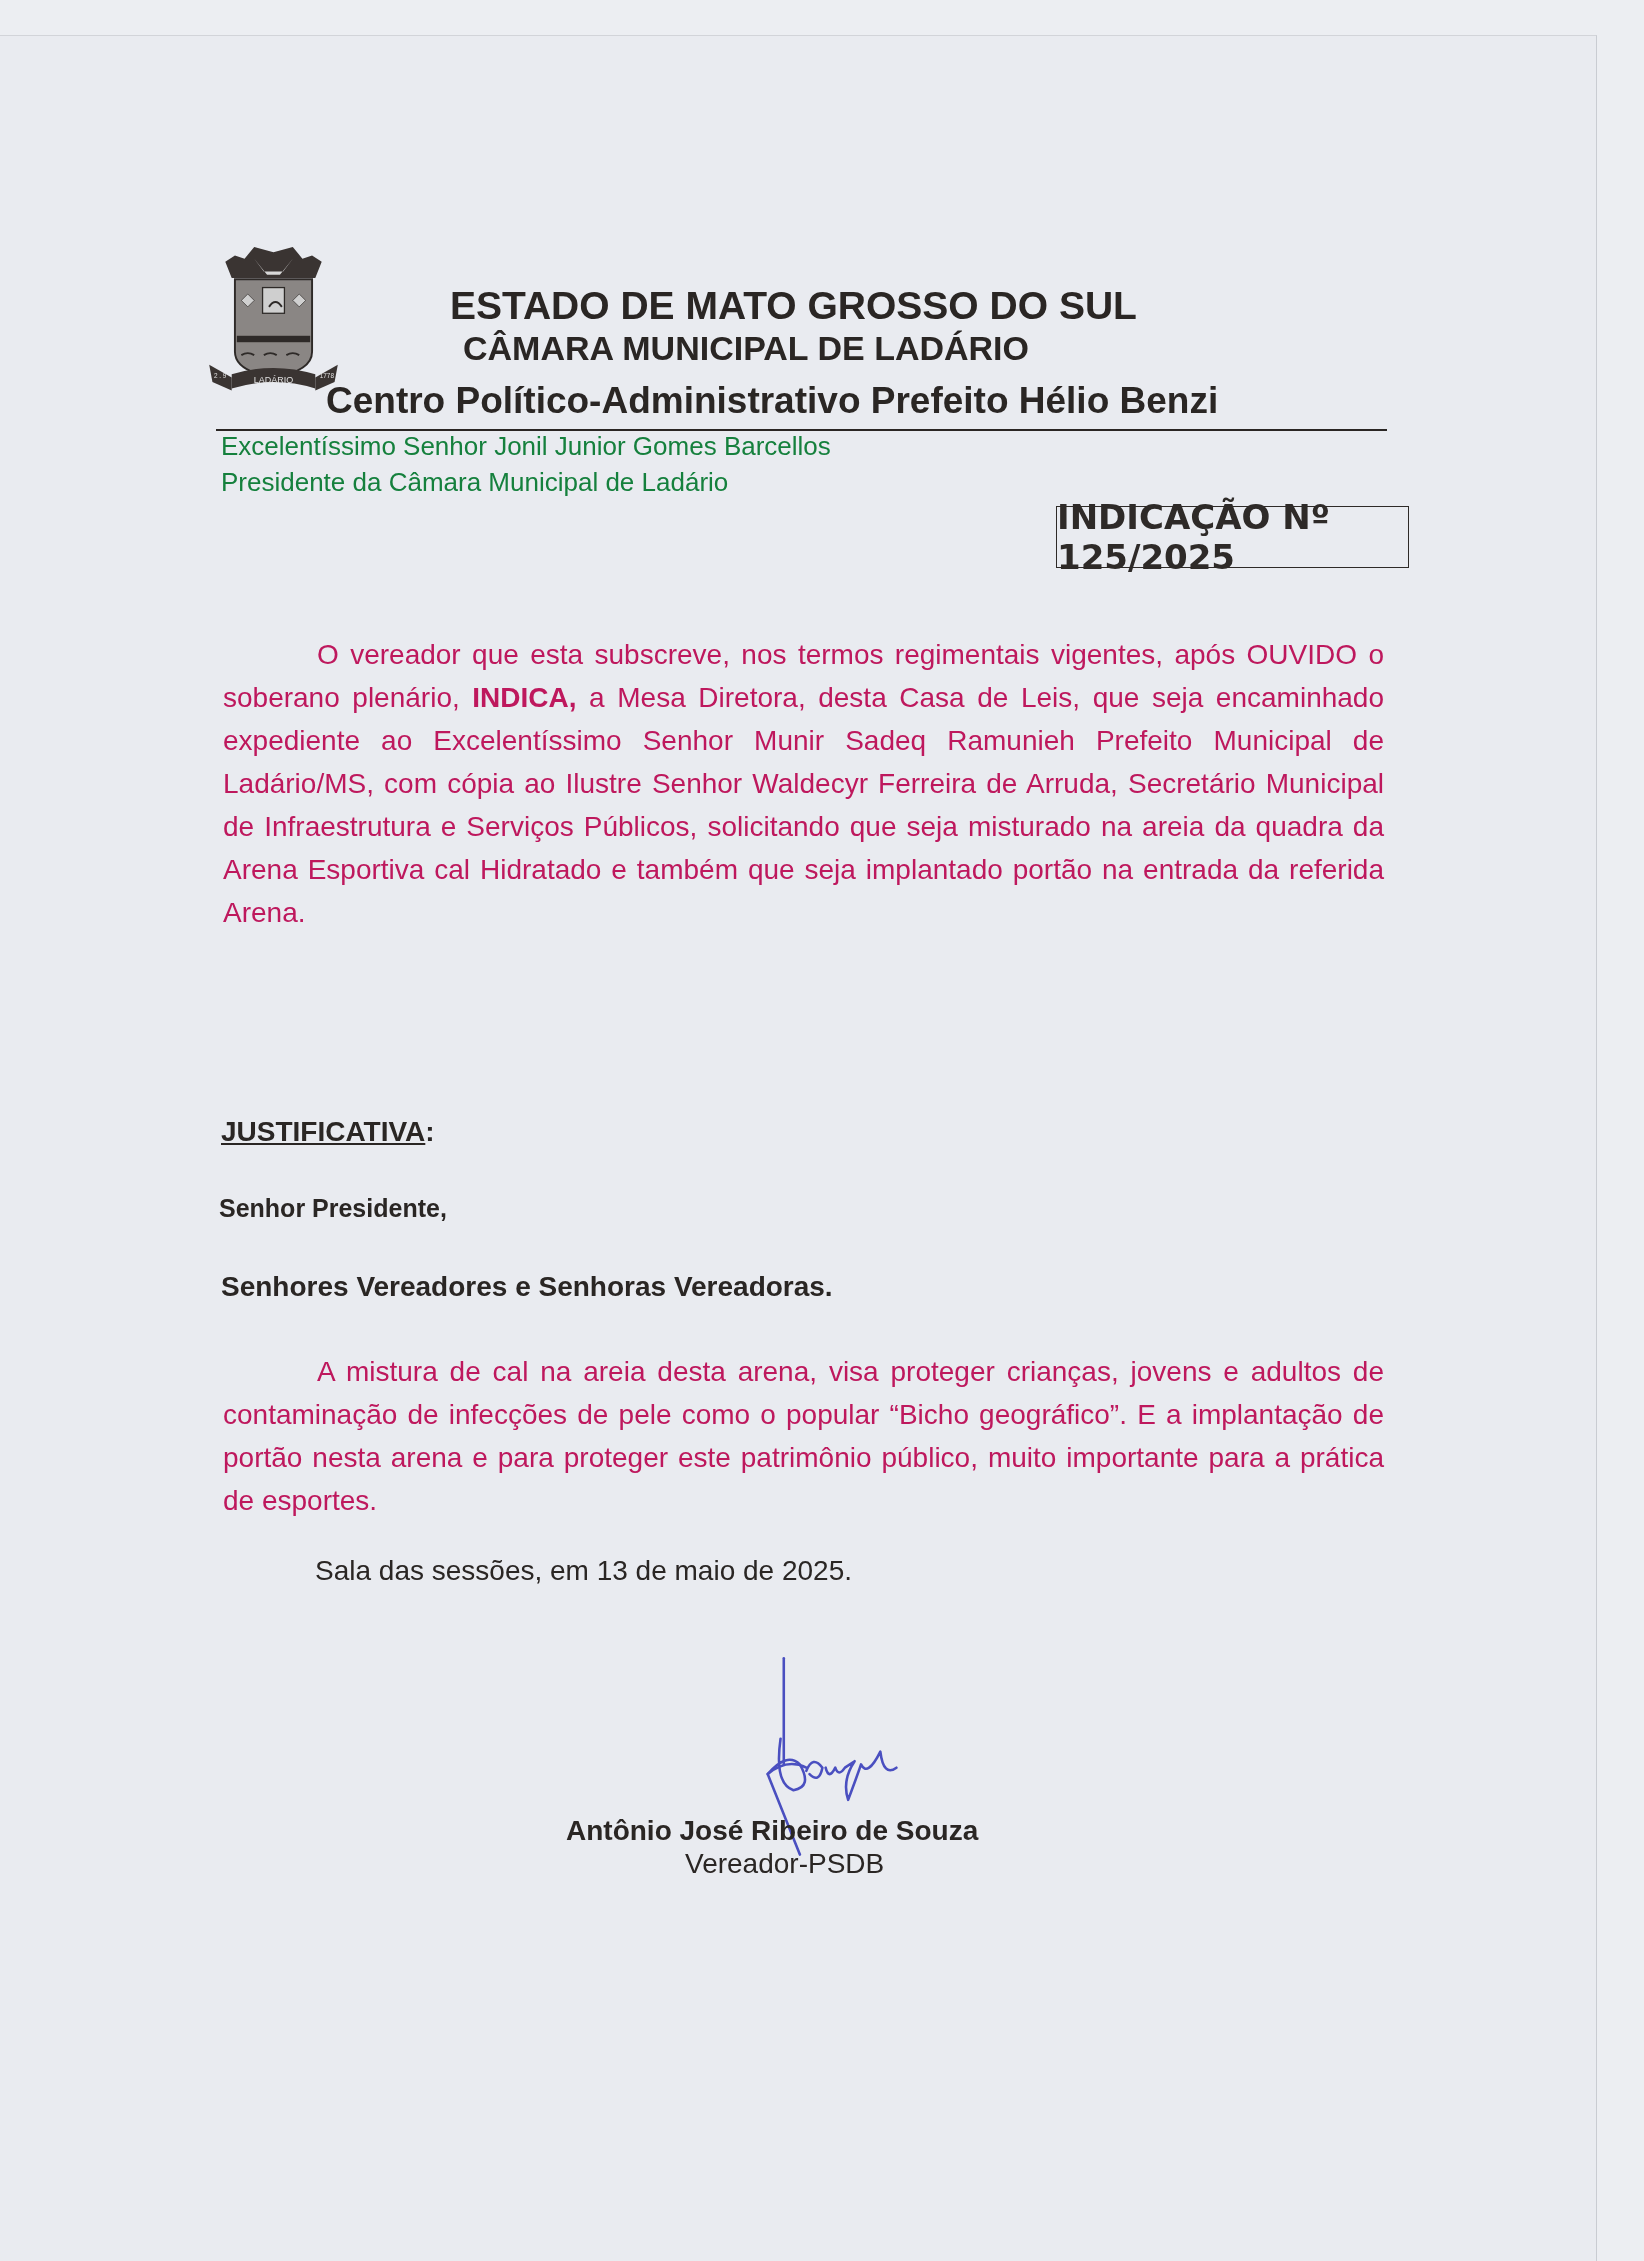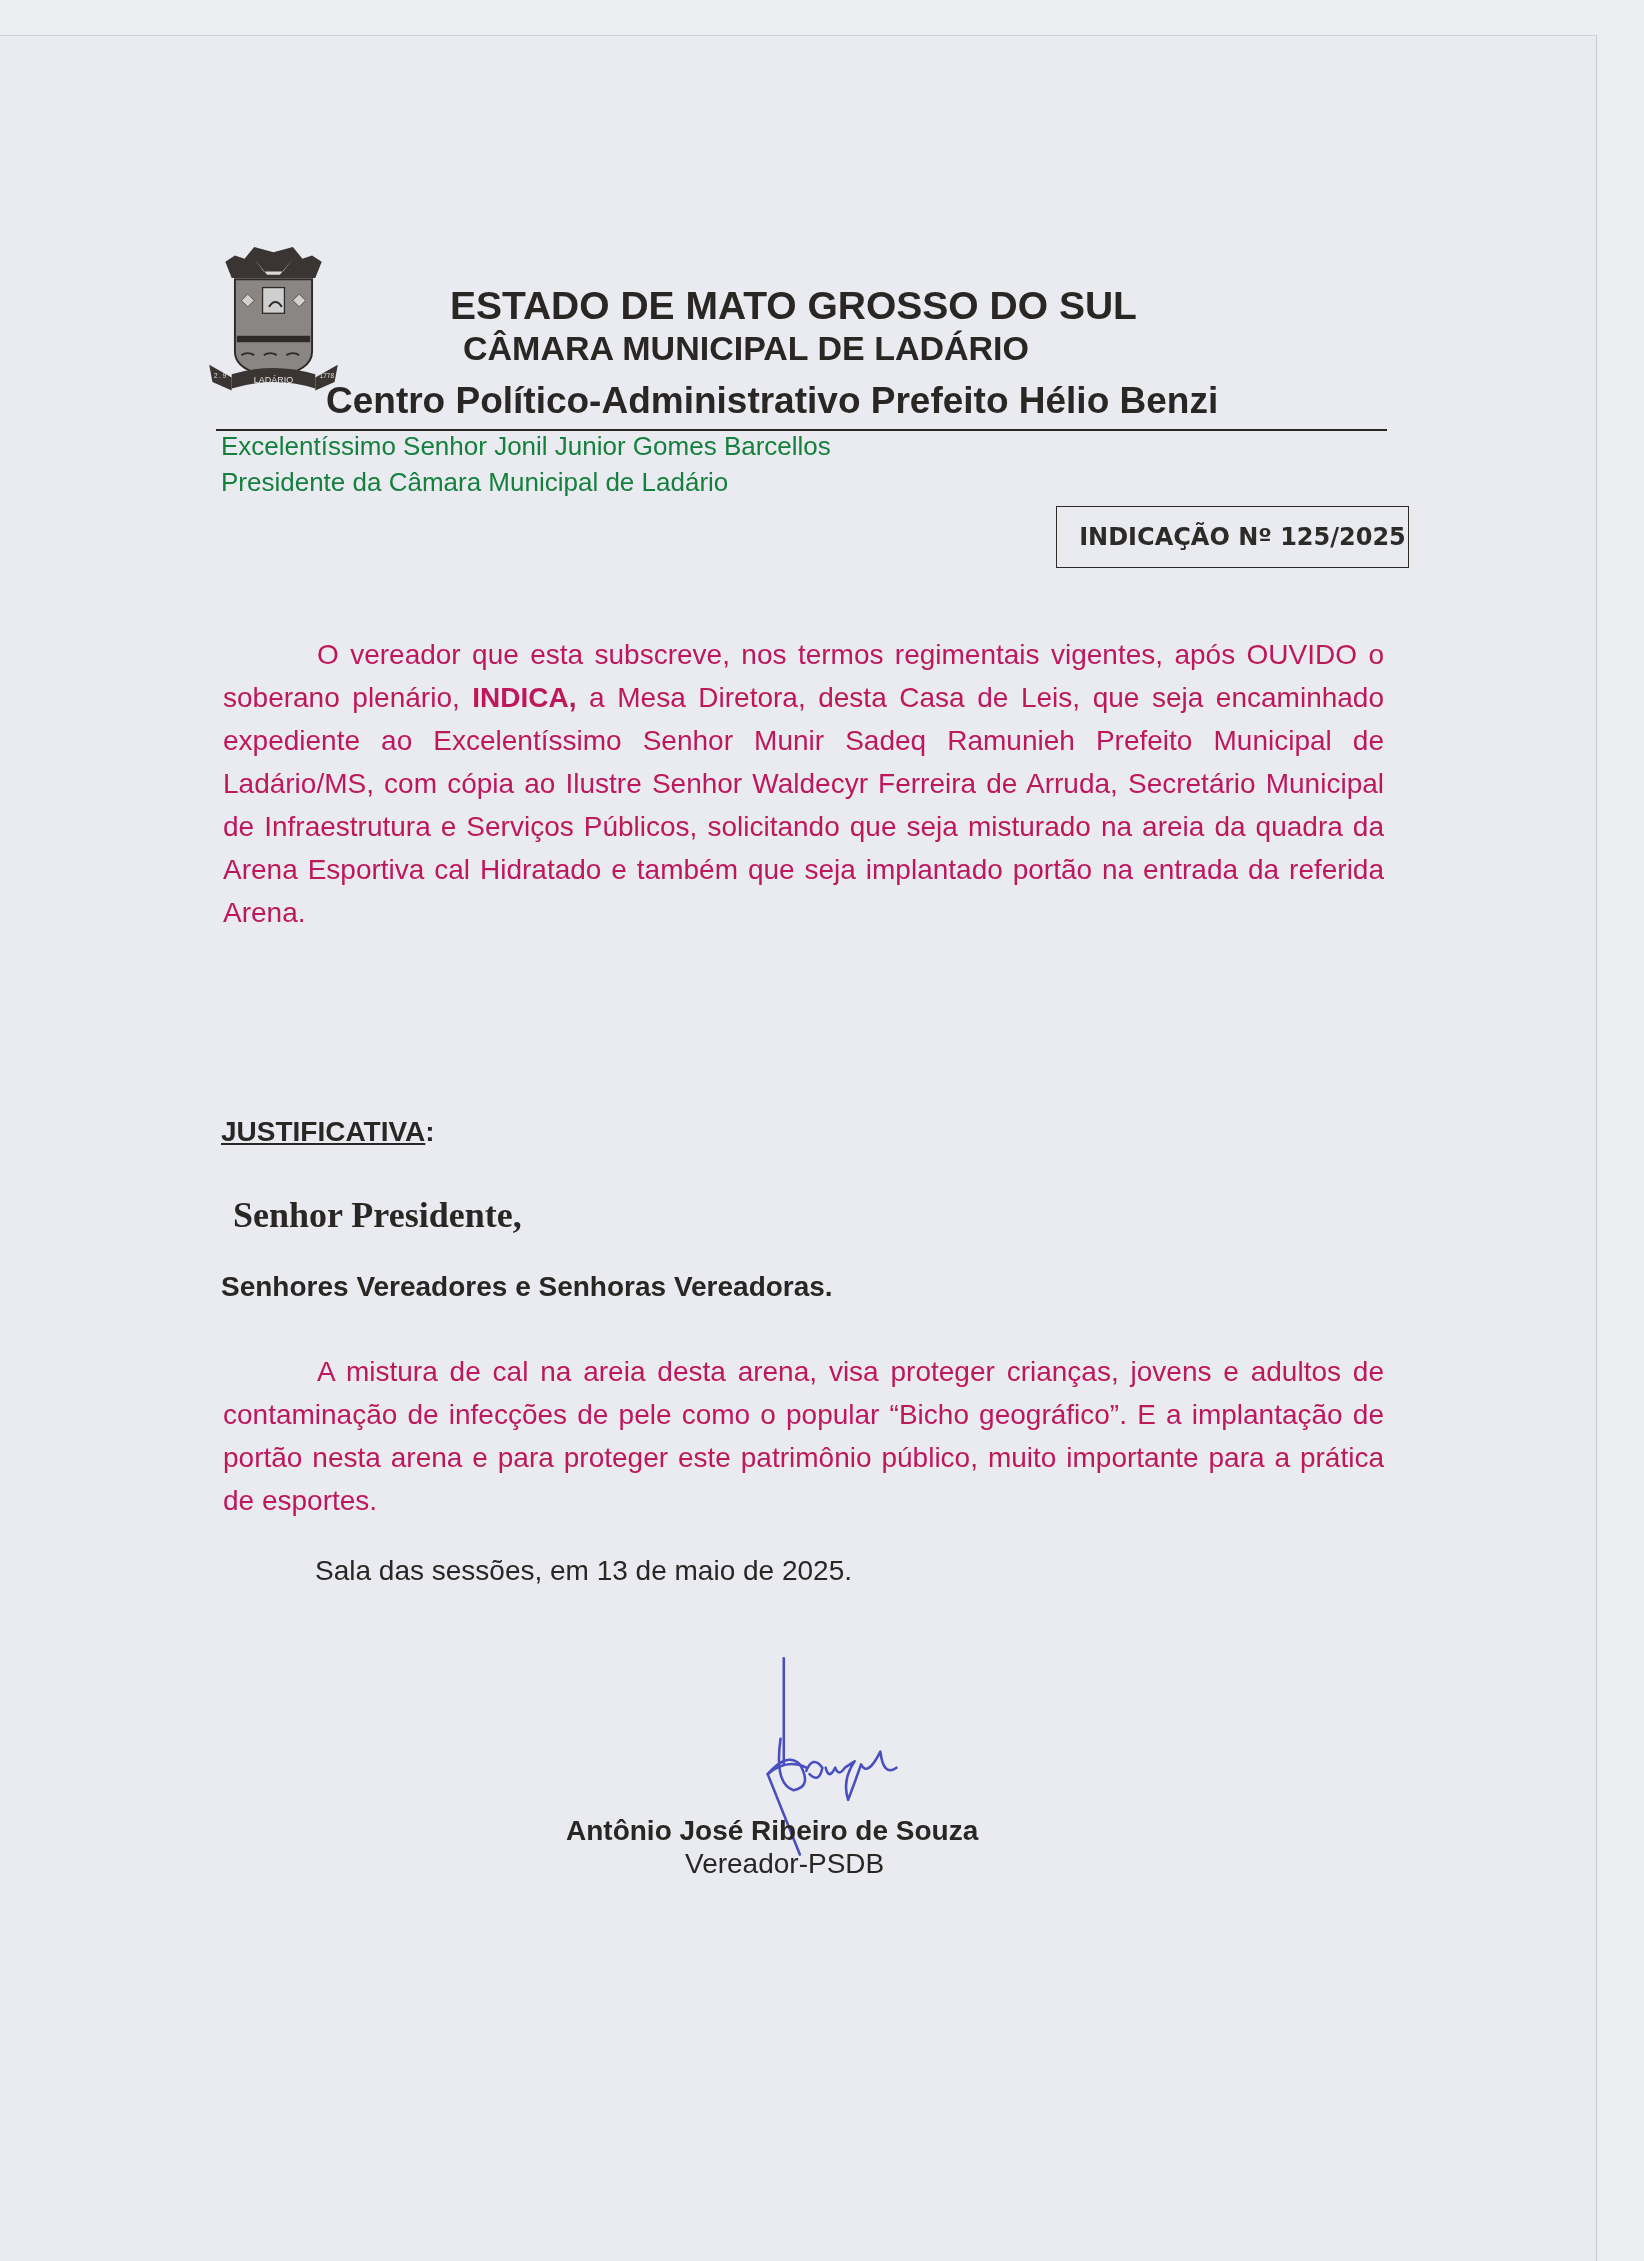--- a/index.html
+++ b/index.html
@@ -21,29 +21,29 @@
   .hdr2 { left:463px; top:293px; font-size:34px; }
   .hdr3 { left:326px; top:344px; font-size:37px; }
   .rule { position:absolute; left:216px; top:393px; width:1171px; height:1.9px; background:#2a2624; }
   .addr { position:absolute; font-size:26px; white-space:nowrap; color:#15803d; }
   .addr1 { left:221px; top:395px; }
   .addr2 { left:221px; top:431px; }
   .ind-box {
     position:absolute; left:1056px; top:470px; width:353px; height:62px;
     border:1.9px solid #2e2a28; box-sizing:border-box;
     display:flex; align-items:center; justify-content:center;
-    font-weight:bold; font-size:24px; color:#2e2a28; font-family:"DejaVu Sans", sans-serif;padding-left:20px;
+    font-weight:bold; font-size:34px; color:#2e2a28; font-family:"DejaVu Sans", sans-serif;
   }
   .para {
     position:absolute; left:223px; width:1161px; font-size:28px; line-height:43px;
     text-align:justify; color:#be185d;
   }
   .p1 { top:597px; text-indent:94px; }
   .just { position:absolute; left:221px; top:1080px; font-size:28px; font-weight:bold; text-decoration:underline; }
-  .sal1 { position:absolute; left:233px; top:1158px; font-size:36px; font-weight:bold;font-family:Liberation Serif, serif; }
+  .sal1 { position:absolute; left:219px; top:1158px; font-size:25px; font-weight:bold; }
   .sal2 { position:absolute; left:221px; top:1235px; font-size:28px; font-weight:bold; }
   .p2 { top:1314px; text-indent:94px; }
   .date { position:absolute; left:315px; top:1519px; font-size:28px; }
   .sig { position:absolute; left:716px; top:1619px; width:245px; height:206px; }
   .signame { position:absolute; left:566px; top:1767px; font-size:28px; font-weight:bold;margin-top:12px; }
   .sigrole { position:absolute; left:685px; top:1812px; font-size:28px; }
 </style>
 </head>
 <body>
 

